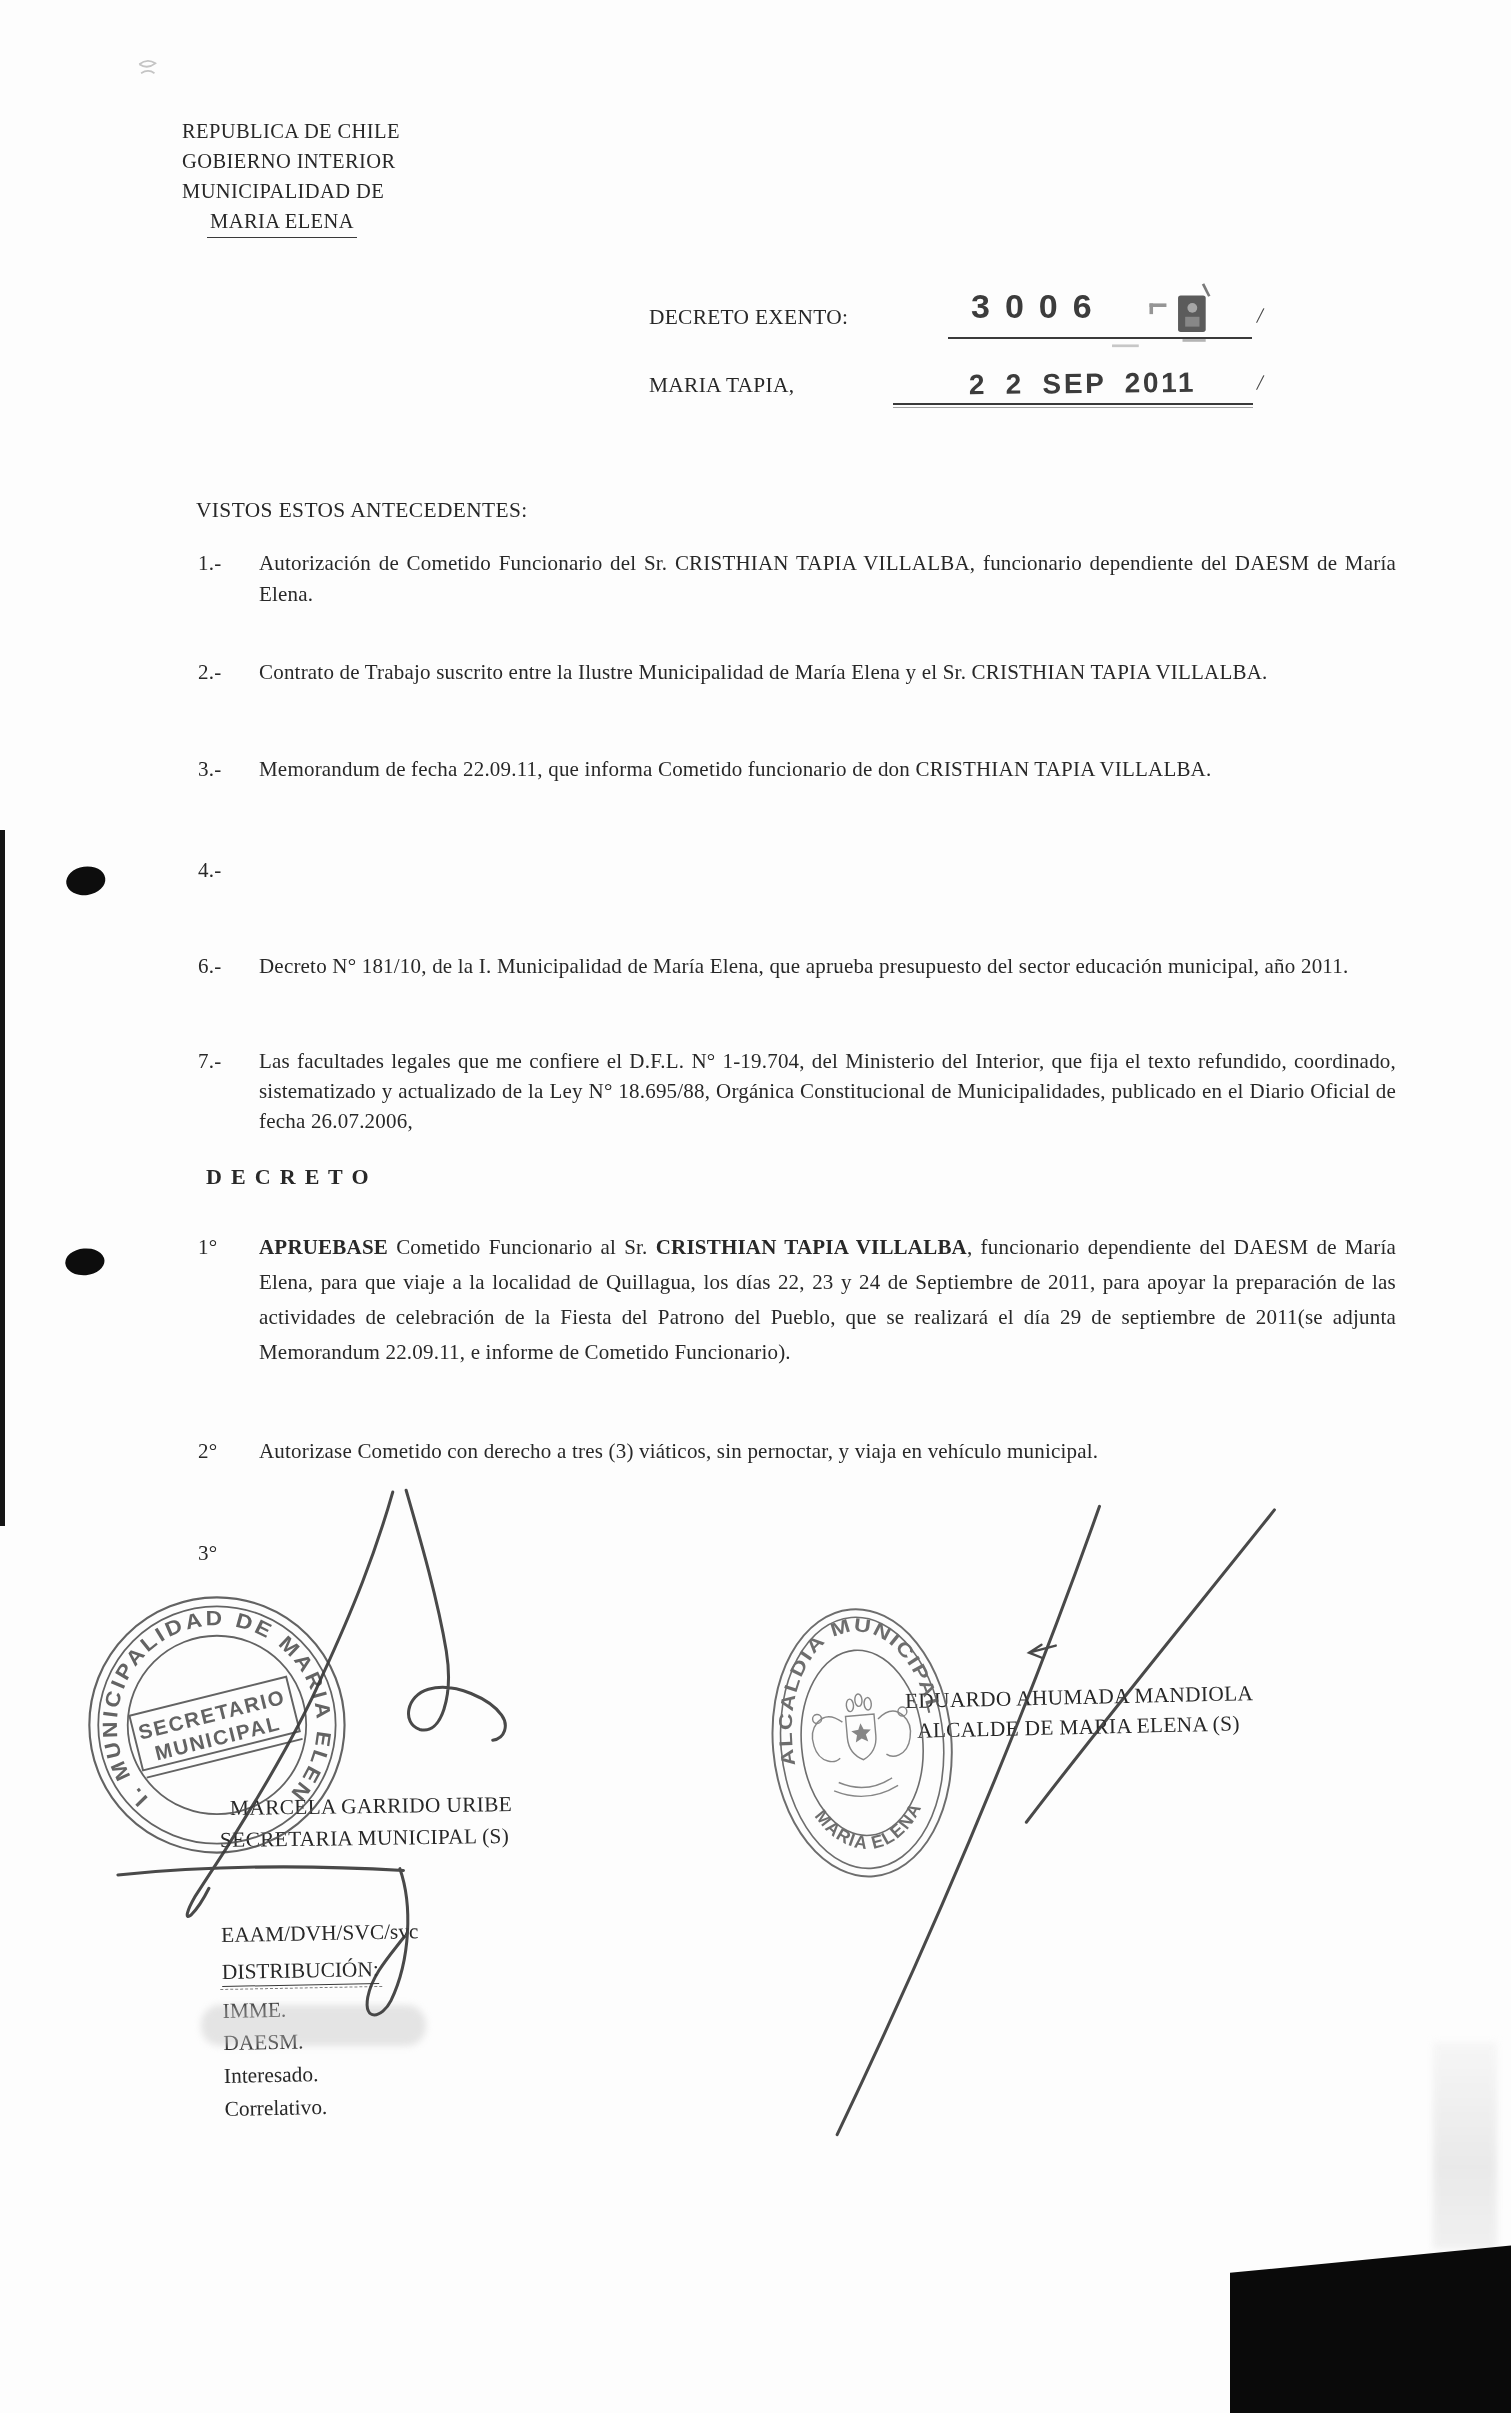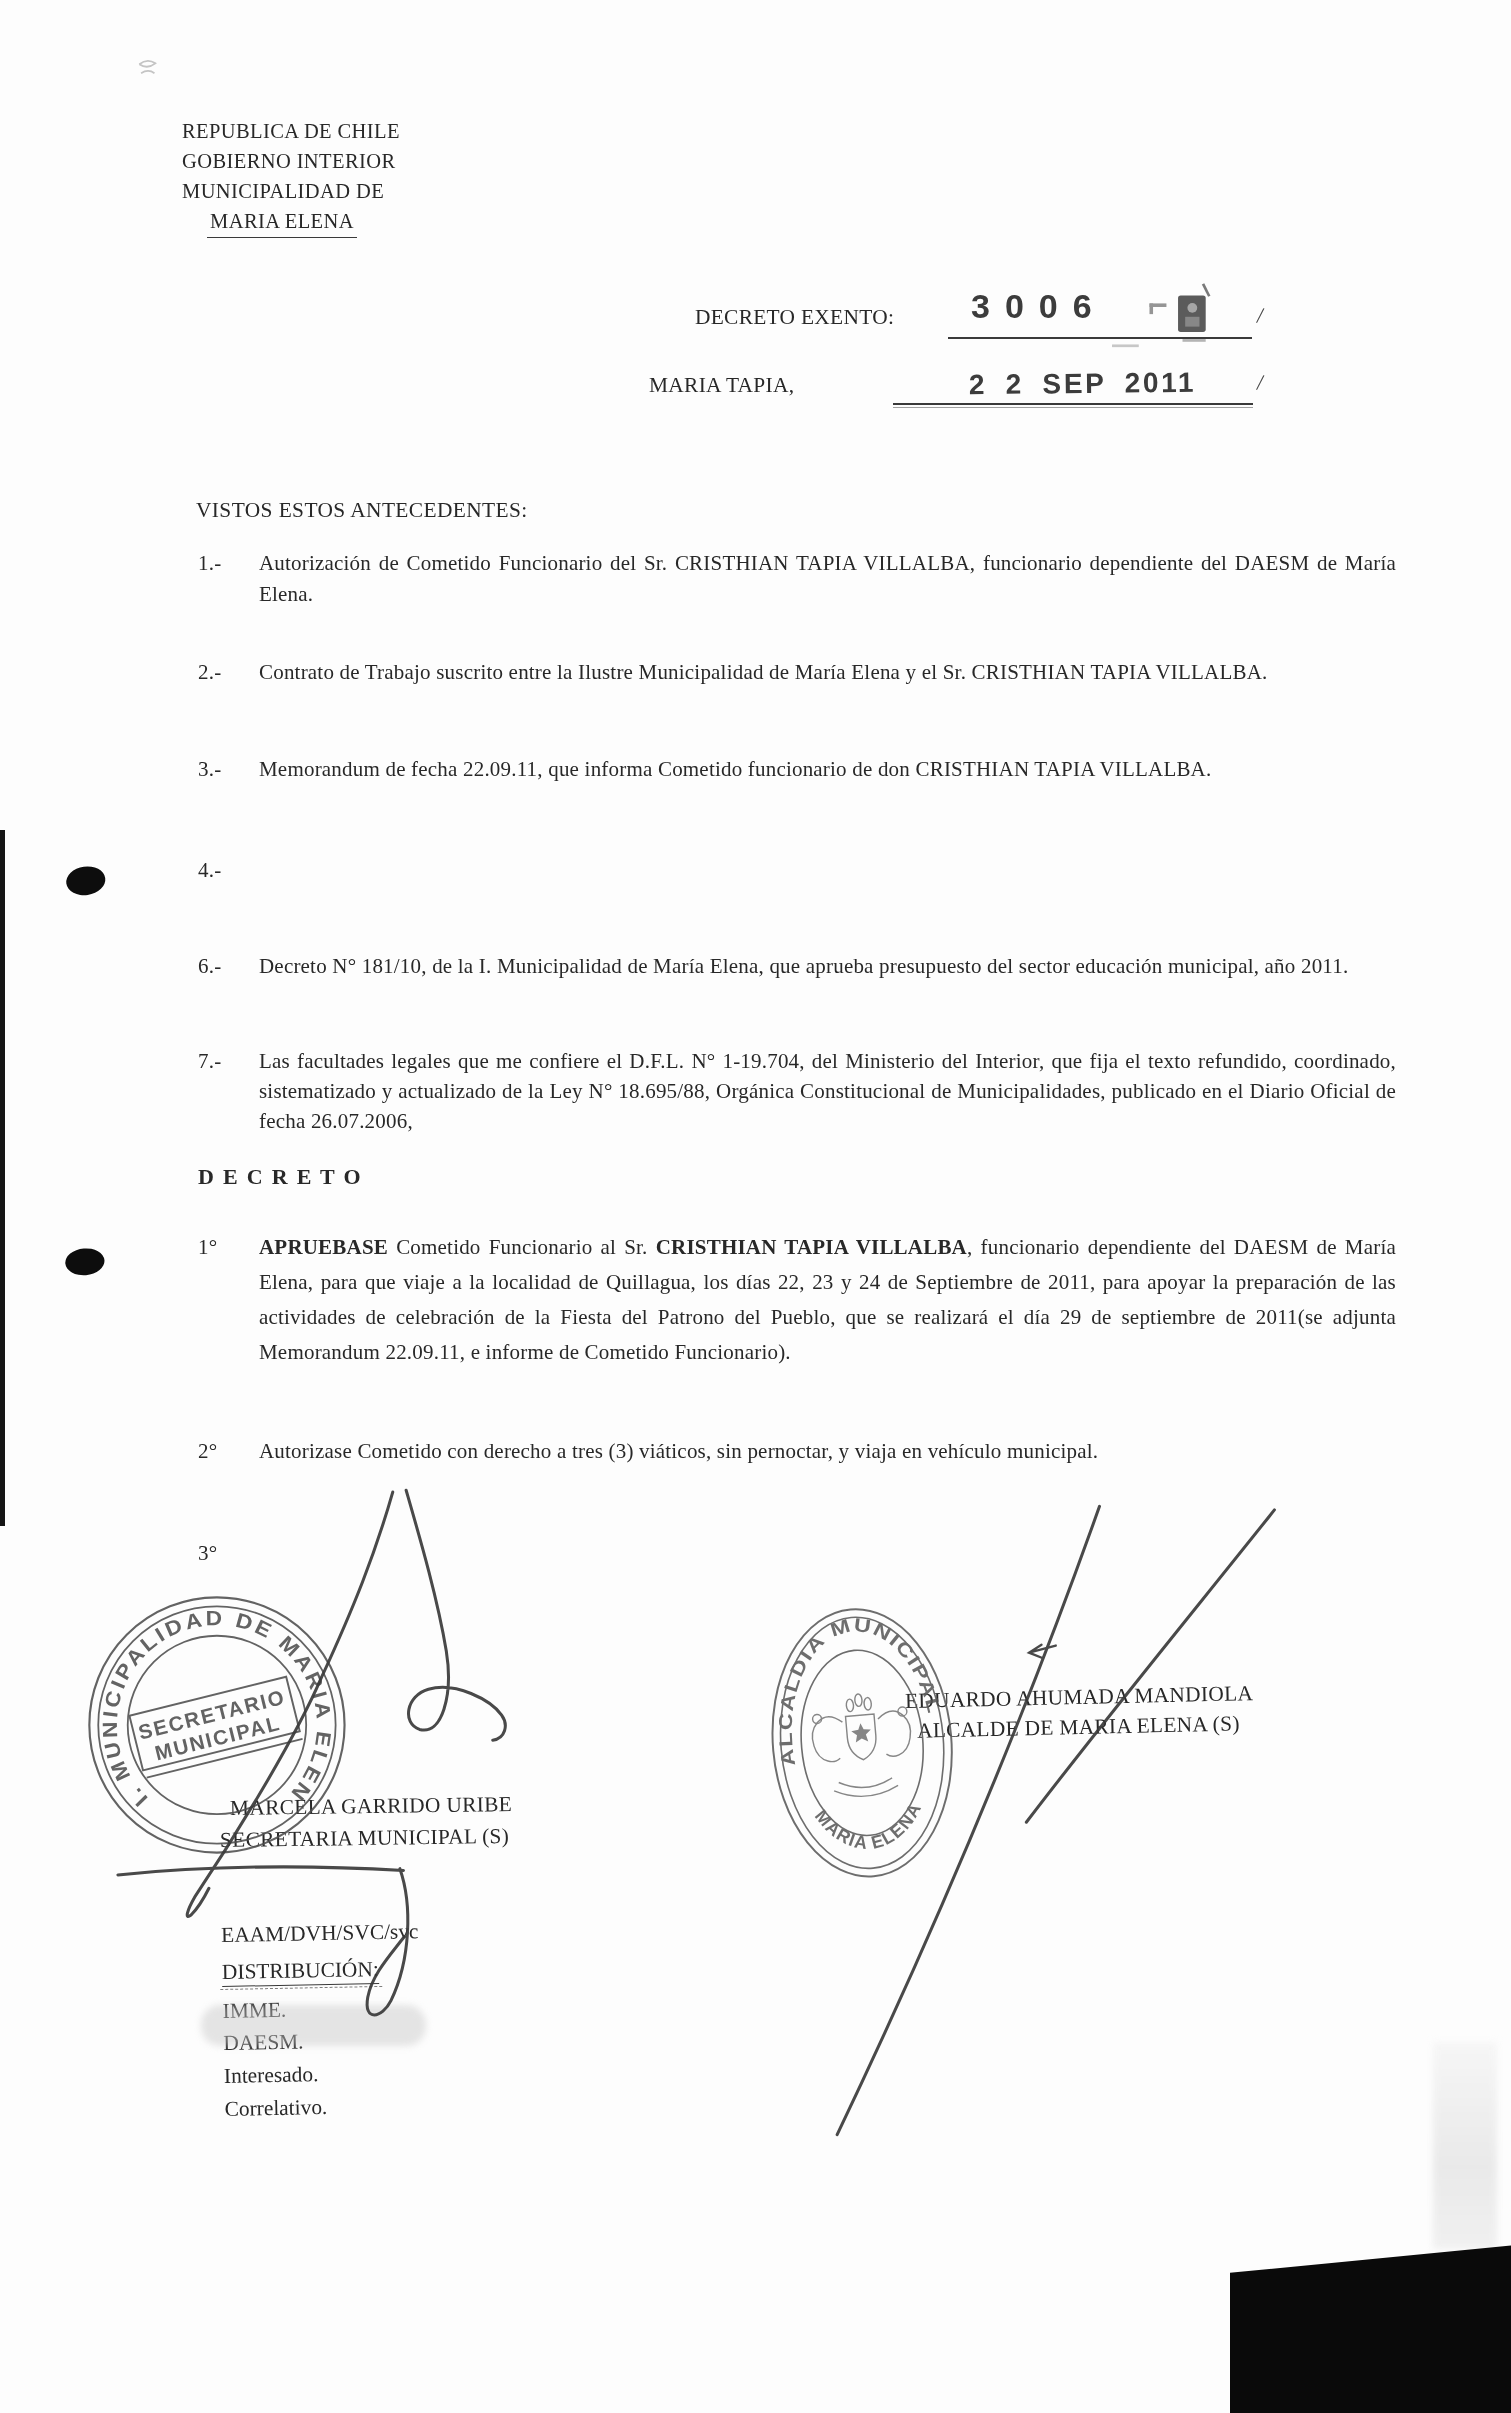--- a/index.html
+++ b/index.html
@@ -16,21 +16,21 @@
   .uline{height:1.8px;background:#3a3a3a;}
   .uline2{height:0.9px;background:#555;opacity:.55;}
   .slash{font-size:23px;color:#444;}
   
   .item{position:absolute;left:198px;width:1198px;padding-left:61px;box-sizing:border-box;
         text-align:justify;font-size:21px;line-height:31px;letter-spacing:0.2px;}
   .item .num{position:absolute;left:0;top:0;}
   .dline{line-height:35px;}
   .b{font-weight:700;}
   #vistos-title{left:196px;top:498px;font-size:21.4px;letter-spacing:0.4px;}
-  #decreto-title{left:198px;top:1164px;font-size:22px;font-weight:700;letter-spacing:1.8px;}
+  #decreto-title{left:206px;top:1164px;font-size:22px;font-weight:700;letter-spacing:1.8px;}
   
   .sig-name{font-size:21.4px;letter-spacing:0.3px;white-space:nowrap;}
   
   #footer{left:221px;top:1923px;width:375px;transform:rotate(-1.1deg);transform-origin:left top;}
   .fline{position:absolute;left:0;font-size:21.4px;white-space:nowrap;}
   .dist-underline{position:relative;display:inline-block;border-bottom:1.8px solid #383838;padding-bottom:0.9px;}
   .dist-underline:after{content:"";position:absolute;left:-1.8px;right:-3.6px;bottom:-4.5px;height:0;
         border-bottom:1.8px dashed #4a4a4a;opacity:.7;}
   
   #edge-line{left:0;top:830px;width:4.5px;height:696px;background:#151515;}
@@ -48,21 +48,21 @@
 
 <div id="page">
 
   <div id="header" class="abs">
     <div class="hl">REPUBLICA DE CHILE</div>
     <div class="hl">GOBIERNO INTERIOR</div>
     <div class="hl">MUNICIPALIDAD DE</div>
     <div class="hl underlined"><span>MARIA ELENA</span></div>
   </div>
 
-  <div class="abs formlabel" style="left:649px;top:305px;margin-left:46px;">DECRETO EXENTO:</div>
+  <div class="abs formlabel" style="left:649px;top:305px;">DECRETO EXENTO:</div>
   <div class="abs stampnum" style="left:971px;top:287px;font-size:34px;letter-spacing:15px;">3006</div>
   <div class="abs uline" style="left:948px;top:337px;width:304px;"></div>
   <div class="abs slash" style="left:1257px;top:303px;transform:rotate(8deg);">/</div>
 
   <div class="abs formlabel" style="left:649px;top:373px;">MARIA TAPIA,</div>
   <div class="abs stampnum" style="left:969px;top:368px;font-size:28px;letter-spacing:2.7px;word-spacing:8px;transform:rotate(-.6deg);">2 2 SEP 2011</div>
   <div class="abs uline" style="left:893px;top:403px;width:360px;"></div>
   <div class="abs uline2" style="left:893px;top:407px;width:360px;"></div>
   <div class="abs slash" style="left:1257px;top:370px;transform:rotate(8deg);">/</div>
 

